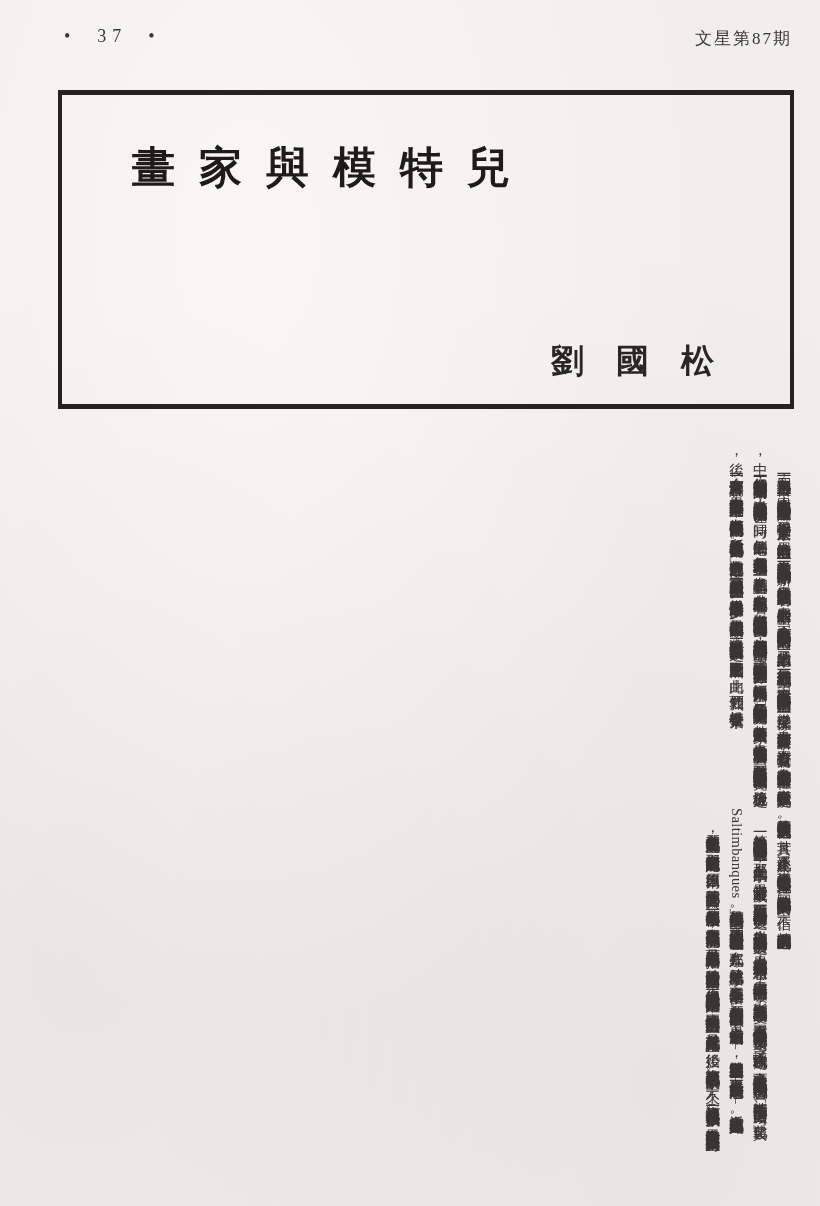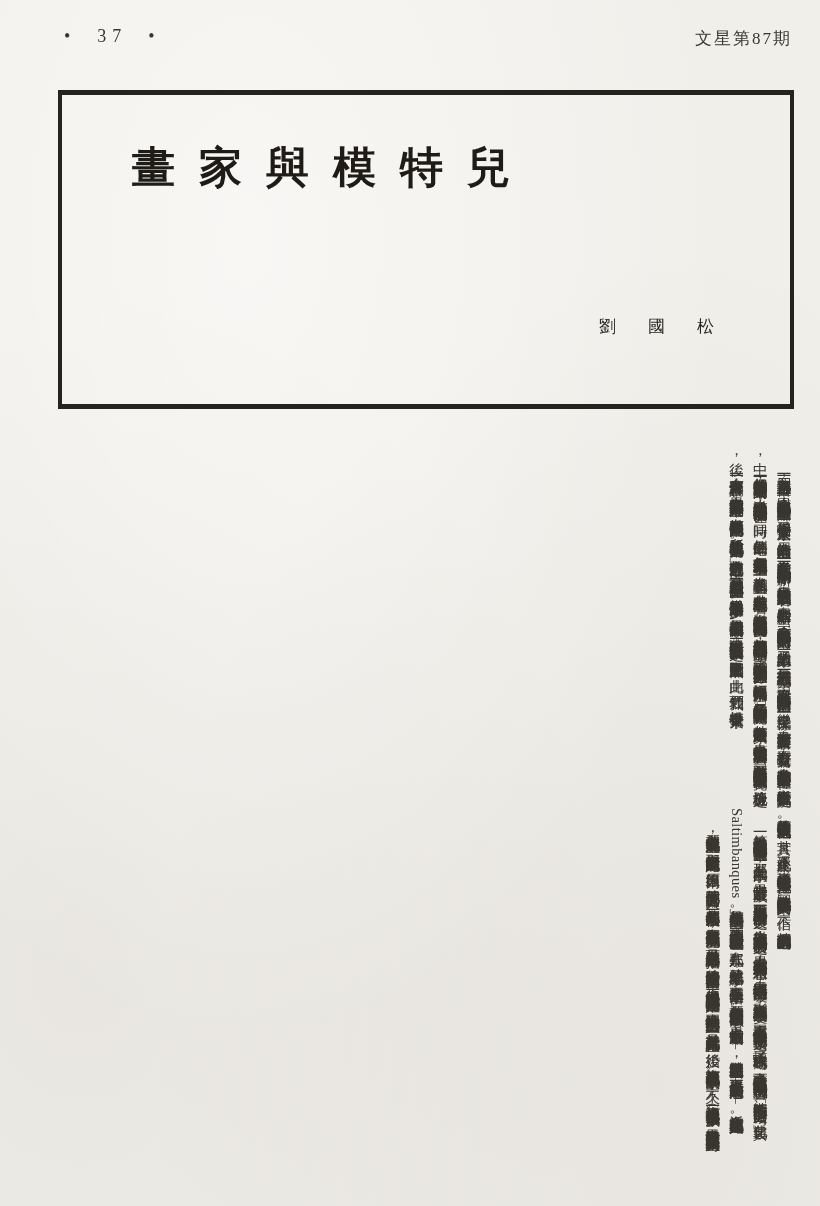--- a/index.html
+++ b/index.html
@@ -36,22 +36,22 @@
     border:4px solid #26231e;
     border-top-width:5px;border-bottom-width:5px;
   }
   .title{
     position:absolute;left:66px;top:40px;margin:4px;
     font-size:43px;font-weight:bold;
     letter-spacing:24px;color:#1f1c18;
     white-space:nowrap;
   }
   .author{
-    position:absolute;right:44px;top:220px;
-    font-size:17px;font-weight:normal;
+    position:absolute;right:44px;top:244px;
+    font-size:33px;font-weight:bold;
     letter-spacing:32px;color:#2a2723;
     white-space:nowrap;
   }
   
   .vtext{
     position:absolute;left:60px;width:735px;
     writing-mode:vertical-rl;
     text-orientation:mixed;
     font-size:14.6px;
     line-height:23.7px;

